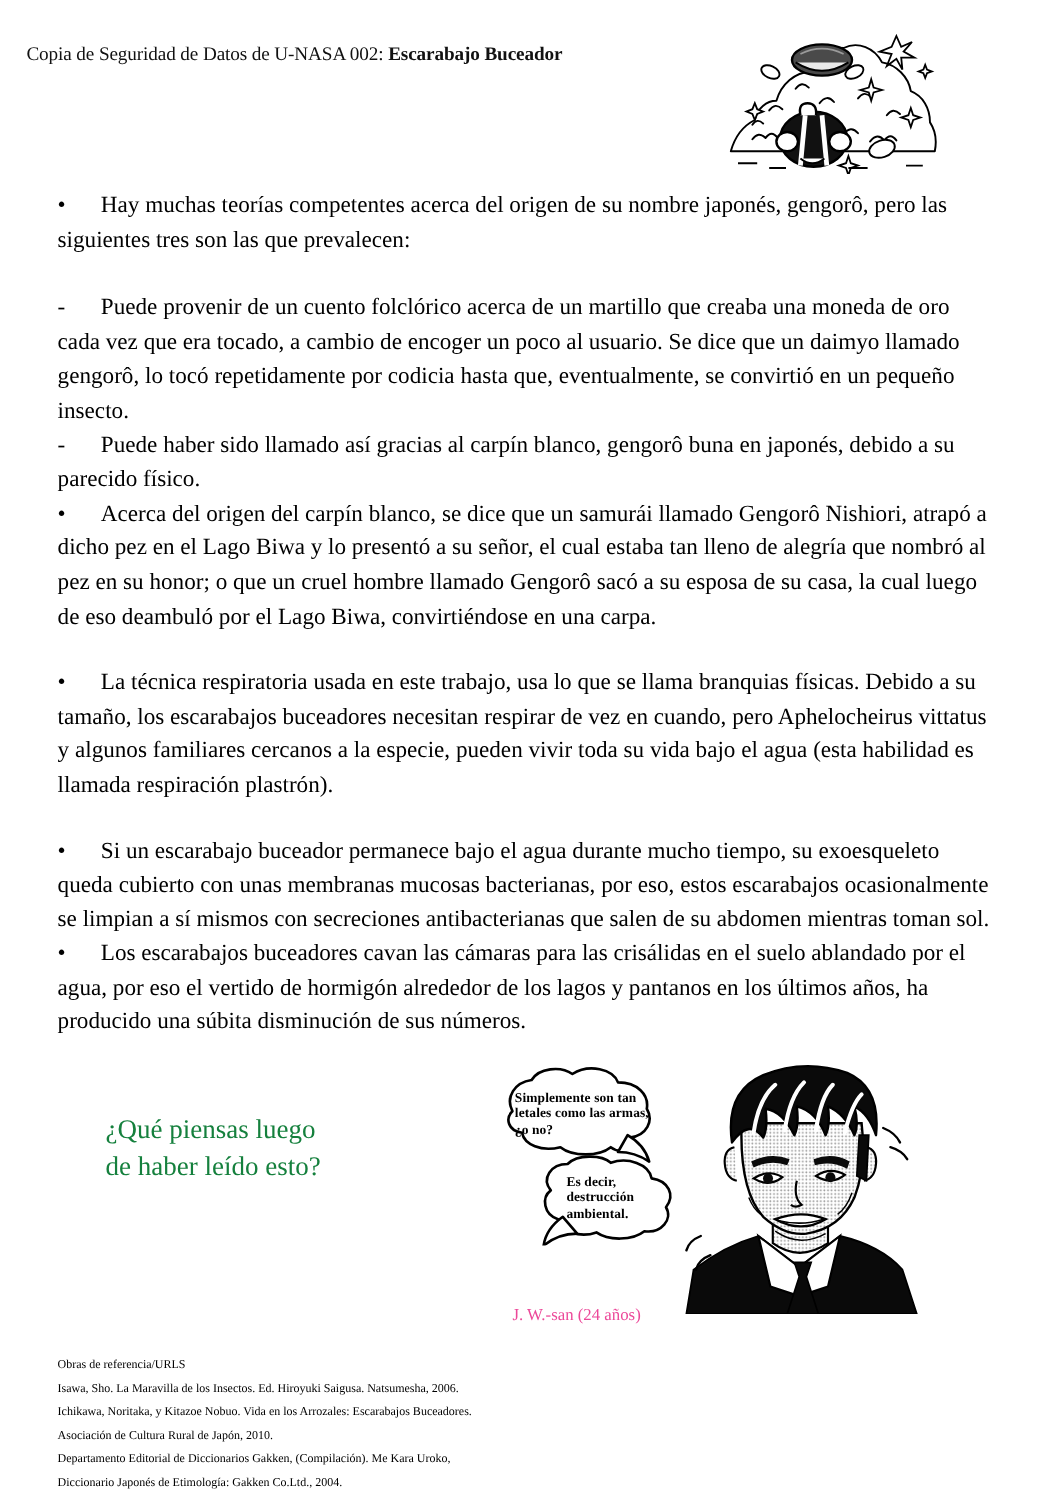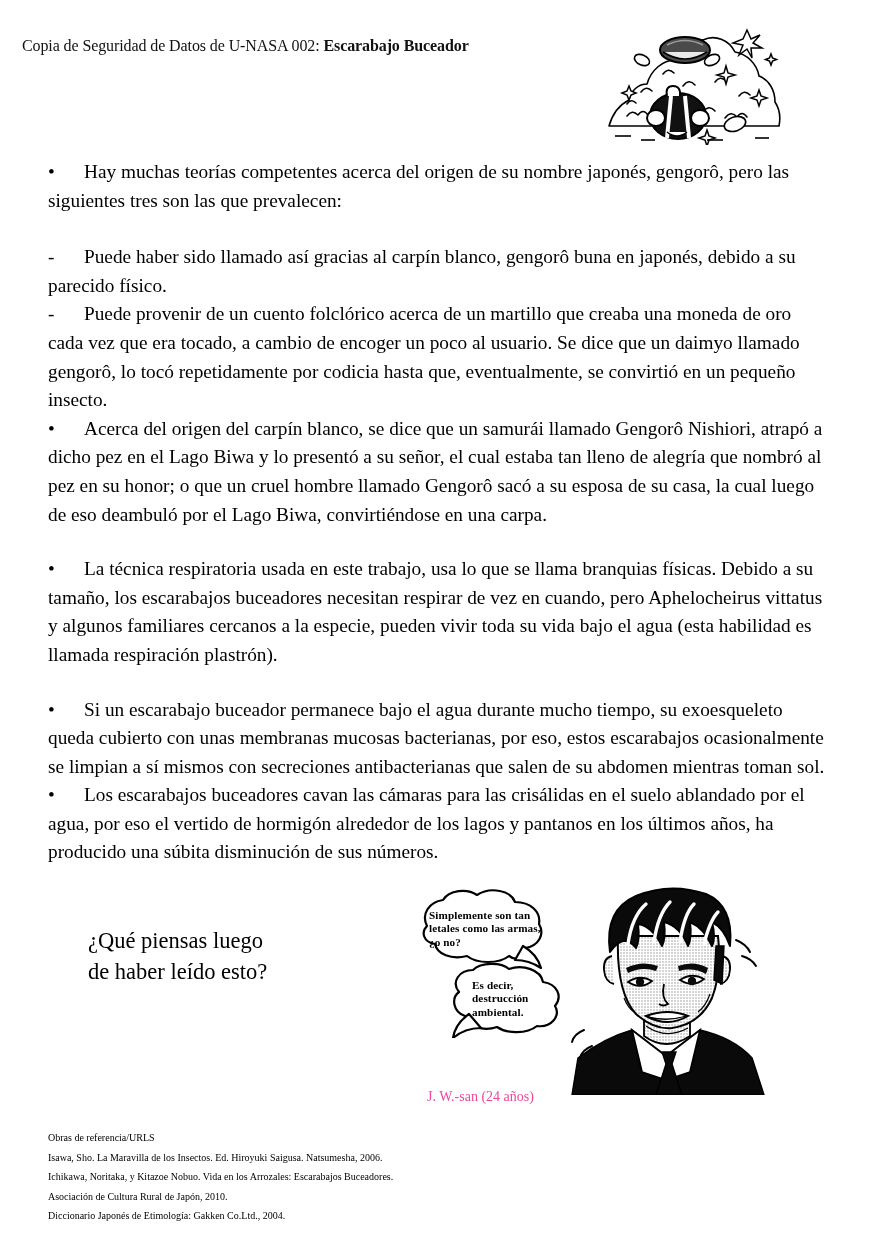--- a/index.html
+++ b/index.html
@@ -69,21 +69,21 @@
   .gap-md { height: 26px; }
 
   
   .question {
     position: absolute;
     left: 88px;
     top: 925px;
     width: 320px;
     font-size: 22.5px;
     line-height: 31px;
-    color: #000000;
+    color: #15803d;
   }
 
   
   .balloons {
     position: absolute;
     left: 415px;
     top: 888px;
     width: 200px;
     height: 150px;
   }
@@ -202,25 +202,25 @@
 <div class="body-text">
 
   <p class="para">
     <span class="marker">•</span><span>Hay muchas teorías competentes acerca del origen de su nombre japonés, gengorô, pero las siguientes tres son las que prevalecen:</span>
   </p>
 
   <div class="gap-lg"></div>
 
 
   <p class="para">
+    <span class="marker">-</span><span>Puede provenir de un cuento folclórico acerca de un martillo que creaba una moneda de oro cada vez que era tocado, a cambio de encoger un poco al usuario. Se dice que un daimyo llamado gengorô, lo tocó repetidamente por codicia hasta que, eventualmente, se convirtió en un pequeño insecto.</span>
+  </p>
+
+  <p class="para">
     <span class="marker">-</span><span>Puede haber sido llamado así gracias al carpín blanco, gengorô buna en japonés, debido a su parecido físico.</span>
-  </p>
-
-  <p class="para">
-    <span class="marker">-</span><span>Puede provenir de un cuento folclórico acerca de un martillo que creaba una moneda de oro cada vez que era tocado, a cambio de encoger un poco al usuario. Se dice que un daimyo llamado gengorô, lo tocó repetidamente por codicia hasta que, eventualmente, se convirtió en un pequeño insecto.</span>
   </p>
 
   <p class="para">
     <span class="marker">•</span><span>Acerca del origen del carpín blanco, se dice que un samurái llamado Gengorô Nishiori, atrapó a dicho pez en el Lago Biwa y lo presentó a su señor, el cual estaba tan lleno de alegría que nombró al pez en su honor; o que un cruel hombre llamado Gengorô sacó a su esposa de su casa, la cual luego de eso deambuló por el Lago Biwa, convirtiéndose en una carpa.</span>
   </p>
 
   <div class="gap-md"></div>
 
   <p class="para">
     <span class="marker">•</span><span>La técnica respiratoria usada en este trabajo, usa lo que se llama branquias físicas. Debido a su tamaño, los escarabajos buceadores necesitan respirar de vez en cuando, pero Aphelocheirus vittatus y algunos familiares cercanos a la especie, pueden vivir toda su vida bajo el agua (esta habilidad es llamada respiración plastrón).</span>
@@ -331,14 +331,15 @@
   </svg>
 </div>
 
 <div class="portrait-caption">J. W.-san (24 años)</div>
 
 <div class="references">
   <div>Obras de referencia/URLS</div>
   <div>Isawa, Sho. La Maravilla de los Insectos. Ed. Hiroyuki Saigusa. Natsumesha, 2006.</div>
   <div>Ichikawa, Noritaka, y Kitazoe Nobuo. Vida en los Arrozales: Escarabajos Buceadores.</div>
   <div>Asociación de Cultura Rural de Japón, 2010.</div>
+  <div>Departamento Editorial de Diccionarios Gakken, (Compilación). Me Kara Uroko,</div>
   <div>Diccionario Japonés de Etimología: Gakken Co.Ltd., 2004.</div>
 </div>
 
 </body></html>

